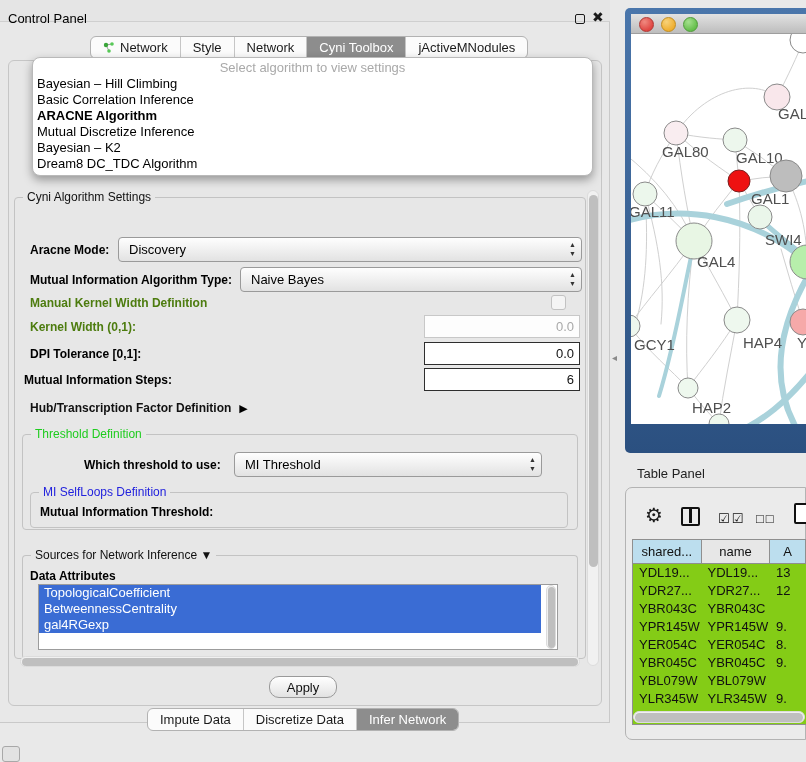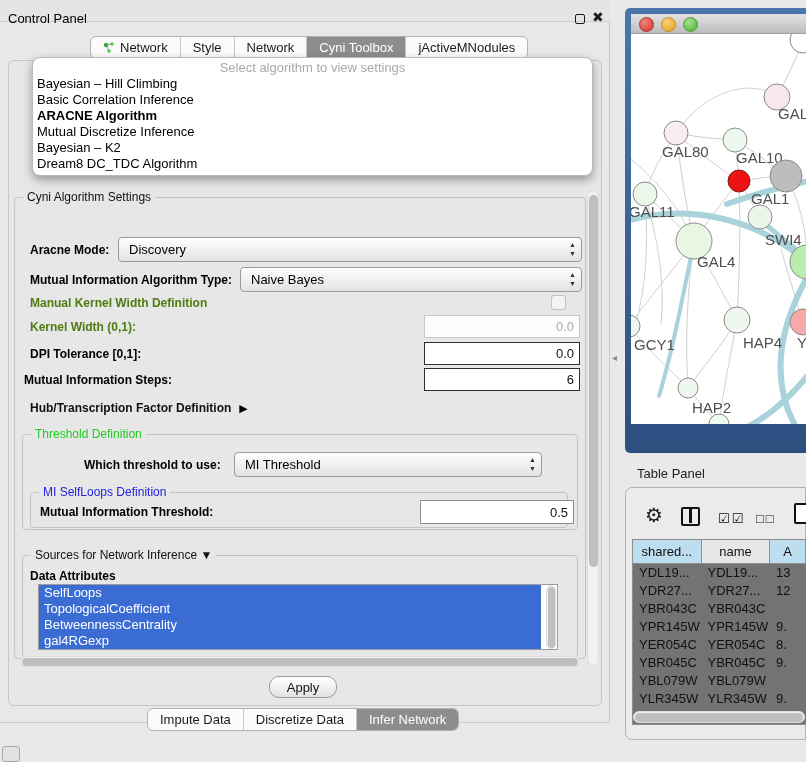--- a/index.html
+++ b/index.html
@@ -68,21 +68,21 @@
   .light{position:absolute;width:13px;height:13px;border-radius:50%;top:3px;}
   #net-canvas{left:631px;top:34px;width:175px;height:390px;background:#fff;overflow:hidden;}
   
   #tp-title{left:637px;top:466px;font-size:13px;color:#222;}
   #tablepanel{left:625px;top:487px;width:181px;height:253px;background:#ebebeb;border:1px solid #b3b3b3;border-radius:7px 0 0 7px;overflow:hidden;}
   #gear-icon{left:645px;top:503px;font-size:20px;color:#1a1a1a;}
   #split-icon{left:681px;top:507px;width:19px;height:19px;border:2.5px solid #111;border-radius:2px;}
   #split-icon:before{content:"";position:absolute;left:6px;top:0;width:2.5px;height:14px;background:#111;}
   .pair{position:absolute;font-size:13px;color:#111;letter-spacing:2px;white-space:nowrap;}
   #page-icon{left:794px;top:503px;width:16px;height:21px;border:2px solid #111;border-radius:2px;background:#fff;}
-  #tbl{left:632px;top:539px;width:174px;height:186px;background:#737373;border:1px solid #8f8f8f;border-right:none;overflow:hidden;}
+  #tbl{left:632px;top:539px;width:174px;height:186px;background:#84cc16;border:1px solid #8f8f8f;border-right:none;overflow:hidden;}
   .th-row{display:flex;height:23px;border-bottom:1px solid #8f8f8f;}
   .th{font-size:13px;display:flex;align-items:center;justify-content:center;border-right:1px solid #8f8f8f;box-sizing:border-box;}
   .th.hl{background:#bcdeee;}
   .th.plain{background:#e7e7e7;}
   .tr{display:flex;height:18px;}
   .td{font-size:13px;line-height:18px;padding-left:6px;box-sizing:border-box;white-space:nowrap;overflow:hidden;}
   #tbl-hscroll{left:633px;top:711px;width:172px;height:12px;}
   #corner-btn{left:2px;top:746px;width:18px;height:16px;background:#e2e2e2;border:1px solid #a8a8a8;border-radius:3px;}
   #splitter-arrow{left:612px;top:352px;font-size:10px;color:#8a8a8a;}
 </style>
@@ -170,28 +170,26 @@
     <span>MI Threshold</span>
     <span class="arrows">
         <span>▲</span>
         <span>▼</span>
       </span>
   </div>
   <div class="abs fs" id="fs-mi">
     <span class="leg blue">MI SelfLoops Definition</span>
   </div>
   <div class="bl" style="left:40px;top:505px;">Mutual Information Threshold:</div>
-  <div class="tf soft" style="left:420px;top:500px;width:142px;height:22px;">0.5</div>
 
   <div class="abs fs" id="fs-src">
     <span class="leg"><span>Sources for Network Inference</span> <span>▼</span></span>
   </div>
   <div class="bl" style="left:30px;top:569px;">Data Attributes</div>
   <div class="abs" id="attr-list">
-      <div class="attr sel">SelfLoops</div>
       <div class="attr sel">TopologicalCoefficient</div>
       <div class="attr sel">BetweennessCentrality</div>
       <div class="attr sel">gal4RGexp</div>
     </div>
   <div class="abs sb-track" style="left:546px;top:585px;width:10px;height:64px;border-radius:5px;">
     <div class="sb-thumb" style="left:1px;top:1px;width:7px;height:61px;"></div>
   </div>
 
   <div class="abs sb-track" style="left:20px;top:656px;width:560px;height:11px;">
     <div class="sb-thumb" style="left:1px;top:1px;width:556px;height:8px;"></div>

